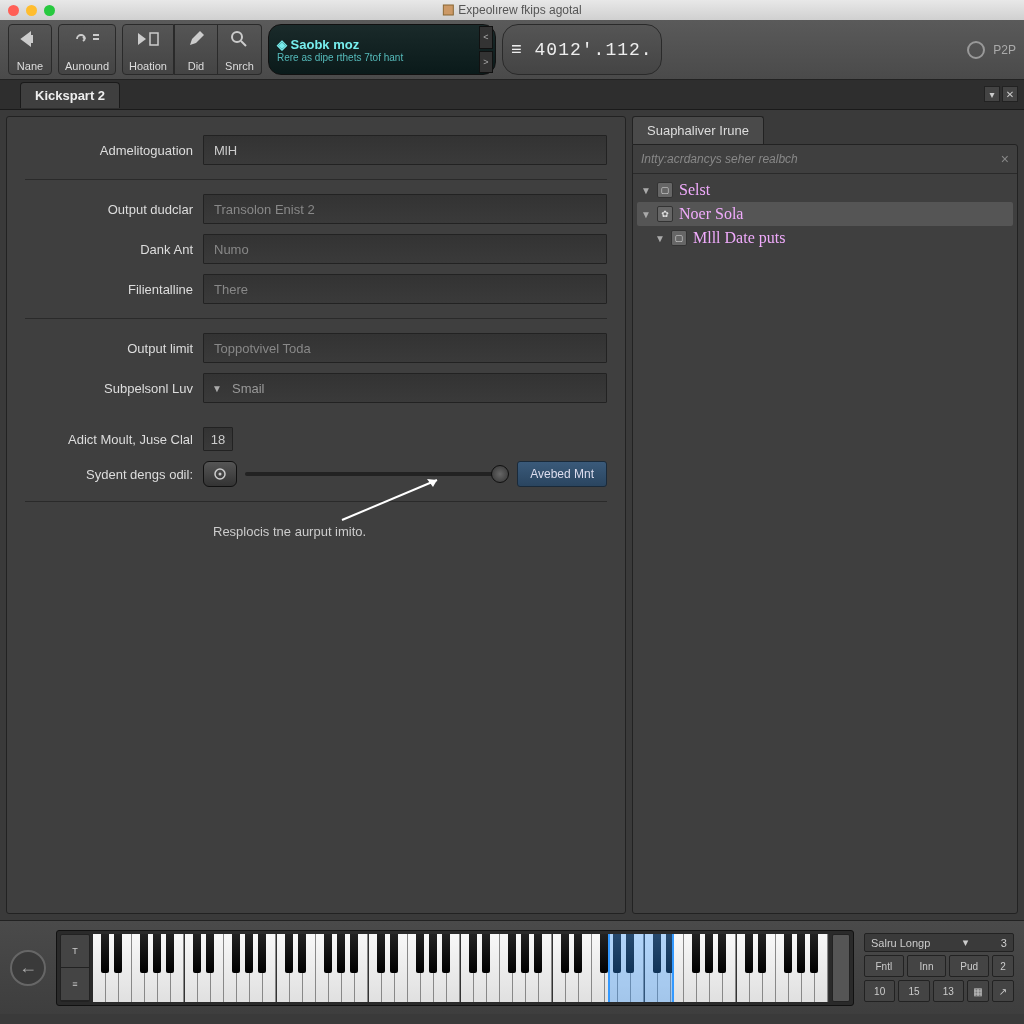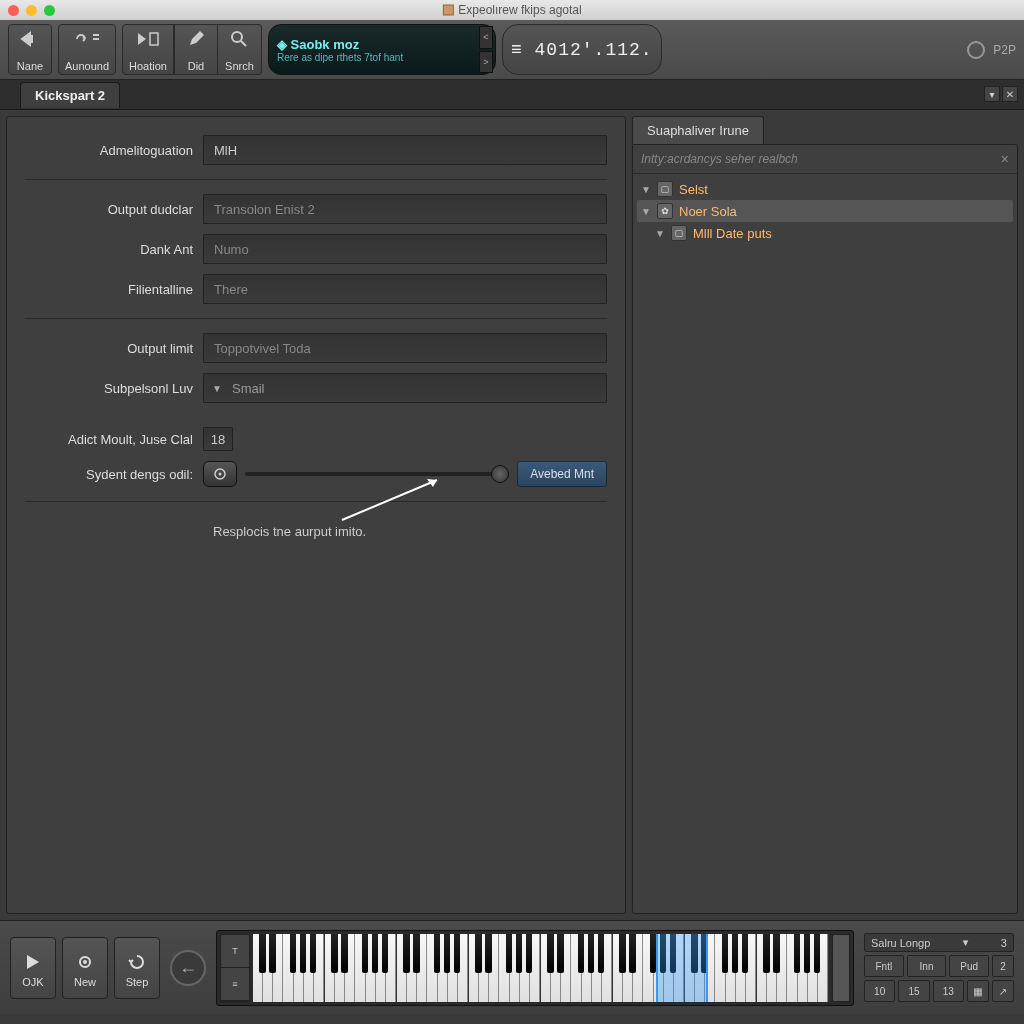--- a/index.html
+++ b/index.html
@@ -66,21 +66,21 @@
 
 .rtab { background: #4a4a4a; border: 1px solid #222; border-bottom: none; border-radius: 3px 3px 0 0; padding: 6px 14px; width: fit-content; color: #ddd; font-size: 13px; }
 .rpanel { flex: 1; background: #3f3f3f; border: 1px solid #222; border-radius: 0 3px 3px 3px; display: flex; flex-direction: column; }
 .rpanel .search { display: flex; align-items: center; padding: 6px 8px; border-bottom: 1px solid #2a2a2a; }
 .search input { flex: 1; background: transparent; border: none; color: #999; font-size: 12px; outline: none; font-style: italic; }
 .search .x { color: #888; cursor: pointer; font-size: 14px; }
 .tree { padding: 4px 4px; }
 .tree-row { display: flex; align-items: center; padding: 3px 4px; gap: 6px; cursor: pointer; border-radius: 2px; }
 .tree-row .tw { color: #aaa; font-size: 10px; width: 10px; }
 .tree-row .ticon { width: 16px; height: 16px; background: #666; border: 1px solid #333; border-radius: 2px; display: flex; align-items: center; justify-content: center; font-size: 9px; color: #ddd; }
-.tree-row .tlbl { color: #fdba74; font-size: 13px; }
+.tree-row .tlbl { color: #f0abfc; font-size: 16px; font-family: Liberation Serif, serif; }
 .ind1 { padding-left: 18px; }
 .tree-row.sel { background: #555; }
 
 
 .bottom { height: 94px; background: linear-gradient(#4a4a4a,#3e3e3e); border-top: 1px solid #222; display: flex; align-items: center; padding: 6px 10px; gap: 10px; }
 .bbtn { background: linear-gradient(#555,#444); border: 1px solid #222; border-radius: 4px; width: 46px; height: 62px; display: flex; flex-direction: column; align-items: center; justify-content: center; cursor: pointer; }
 .bbtn .ico { height: 28px; display: flex; align-items: center; justify-content: center; color: #ddd; font-size: 18px; }
 .bbtn .lbl { font-size: 11px; color: #ddd; }
 .navback { width: 36px; height: 36px; border: 2px solid #666; border-radius: 50%; display: flex; align-items: center; justify-content: center; color: #aaa; font-size: 18px; cursor: pointer; background: #3a3a3a; }
 .kbwrap { flex: 1; background: #2a2a2a; border: 1px solid #111; border-radius: 3px; height: 76px; display: flex; align-items: stretch; padding: 3px; gap: 3px; }
@@ -269,47 +269,20 @@
             <span class="tw">▼</span>
             <span class="ticon">▢</span>
             <span class="tlbl">Mlll Date puts</span>
           </div>
         </div>
     </div>
   </div>
 </div>
 
 <div class="bottom">
-  <div id="bbtns" style="display:flex;gap:6px;">
-      <div class="bbtn">
-        <div class="ico">
-          <svg width="18" height="18" viewBox="0 0 18 18">
-            <path d="M3 2 L15 9 L3 16 Z" fill="#ddd"></path>
-          </svg>
-        </div>
-        <div class="lbl">OJK</div>
-      </div>
-      <div class="bbtn">
-        <div class="ico">
-          <svg width="18" height="18" viewBox="0 0 18 18">
-            <circle cx="9" cy="9" r="5" fill="none" stroke="#ddd" stroke-width="2"></circle>
-            <circle cx="9" cy="9" r="2" fill="#ddd"></circle>
-          </svg>
-        </div>
-        <div class="lbl">New</div>
-      </div>
-      <div class="bbtn">
-        <div class="ico">
-          <svg width="18" height="18" viewBox="0 0 18 18">
-            <path d="M9 3 A6 6 0 1 1 3 9 M3 9 L1 7 M3 9 L5 7" fill="none" stroke="#ddd" stroke-width="2"></path>
-          </svg>
-        </div>
-        <div class="lbl">Step</div>
-      </div>
-    </div>
   <div class="navback">←</div>
   <div class="kbwrap">
     <div class="kbside">
       <div>T</div>
       <div>≡</div>
     </div>
     <div class="keyboard" id="kb">
         <div class="oct">
           <div class="wk" style="left: 0%; width: 14.2857%;"></div>
           <div class="wk" style="left: 14.2857%; width: 14.2857%;"></div>

